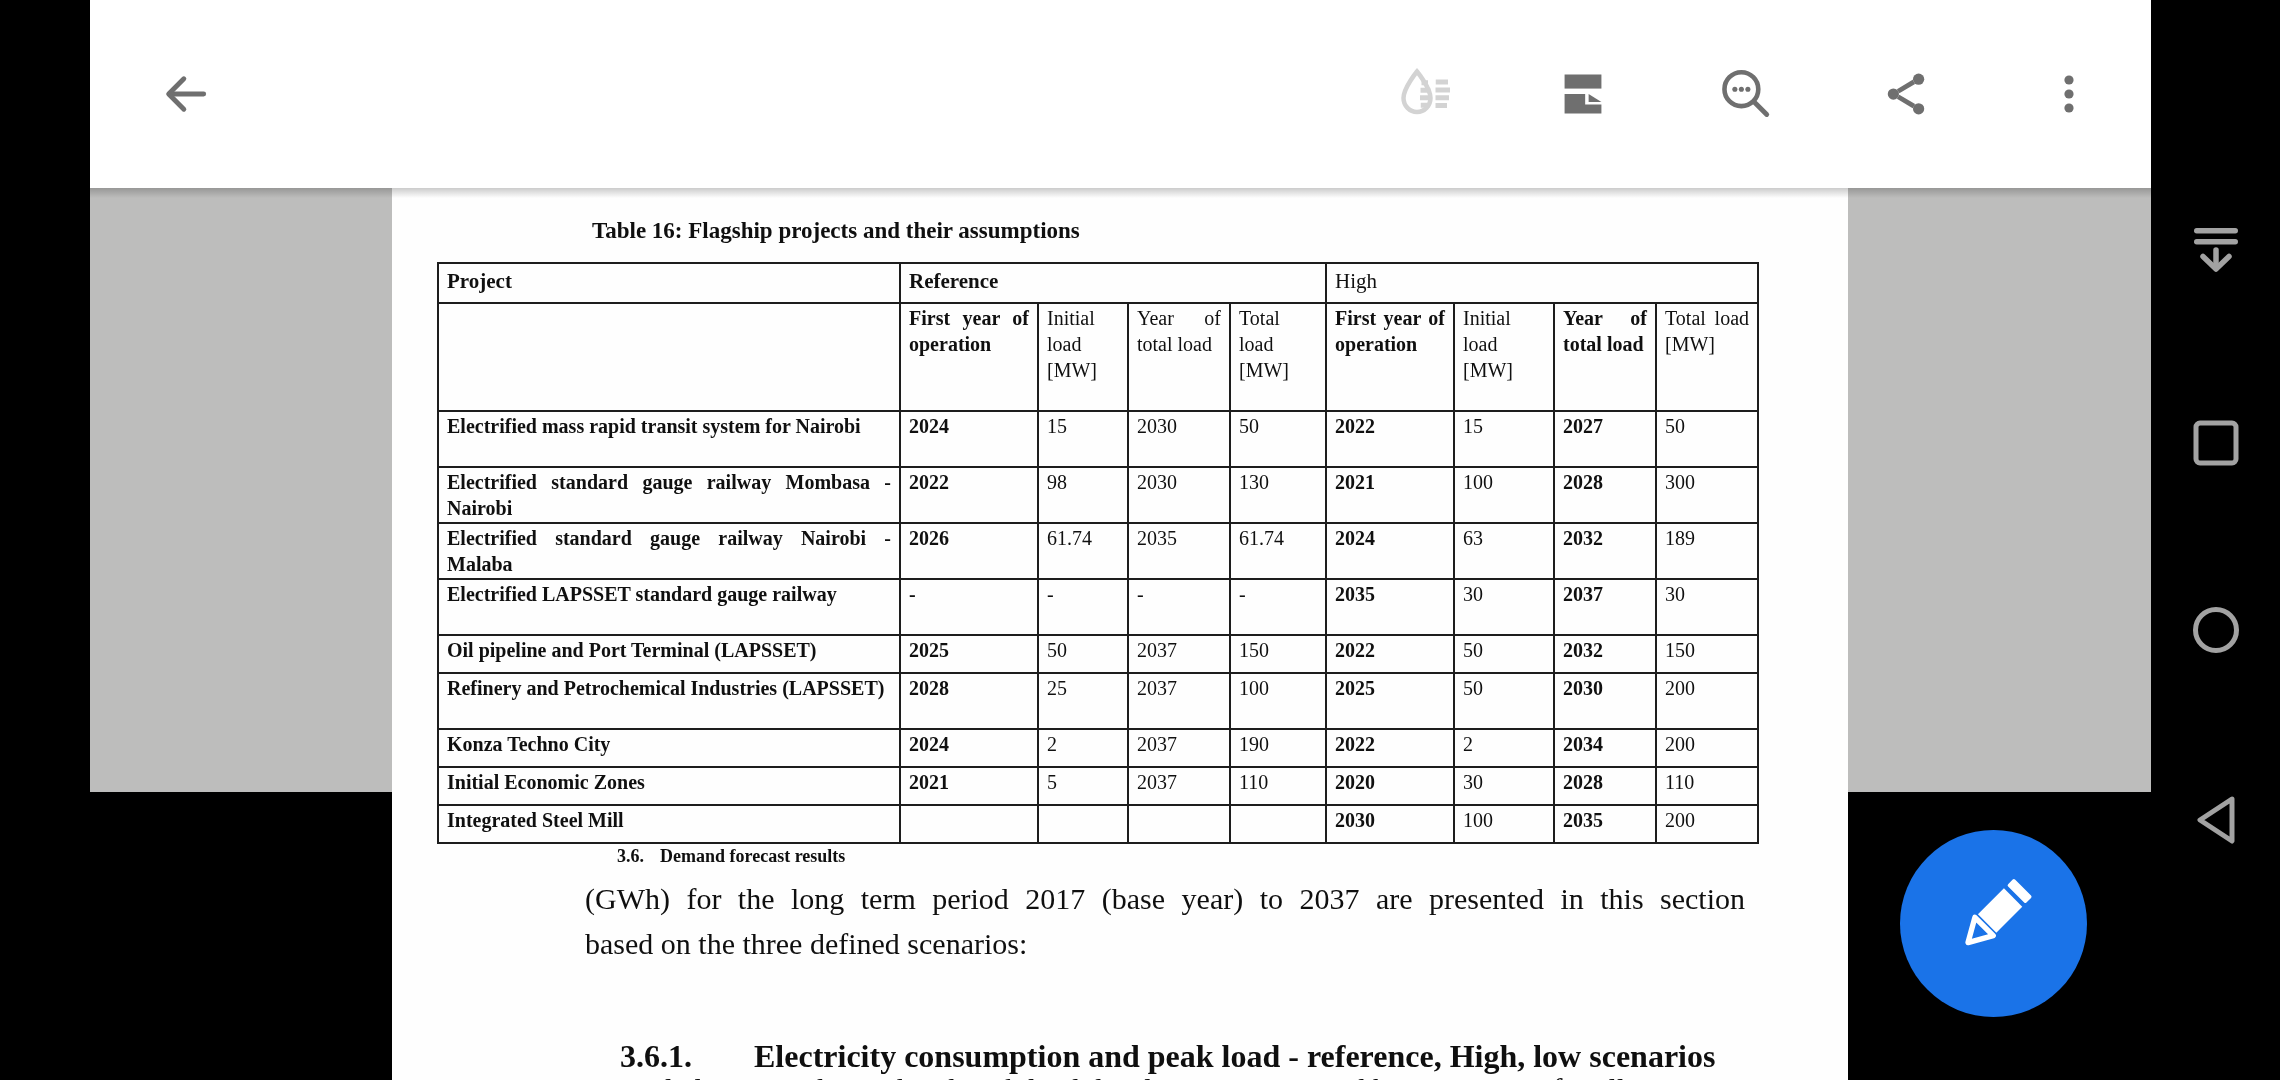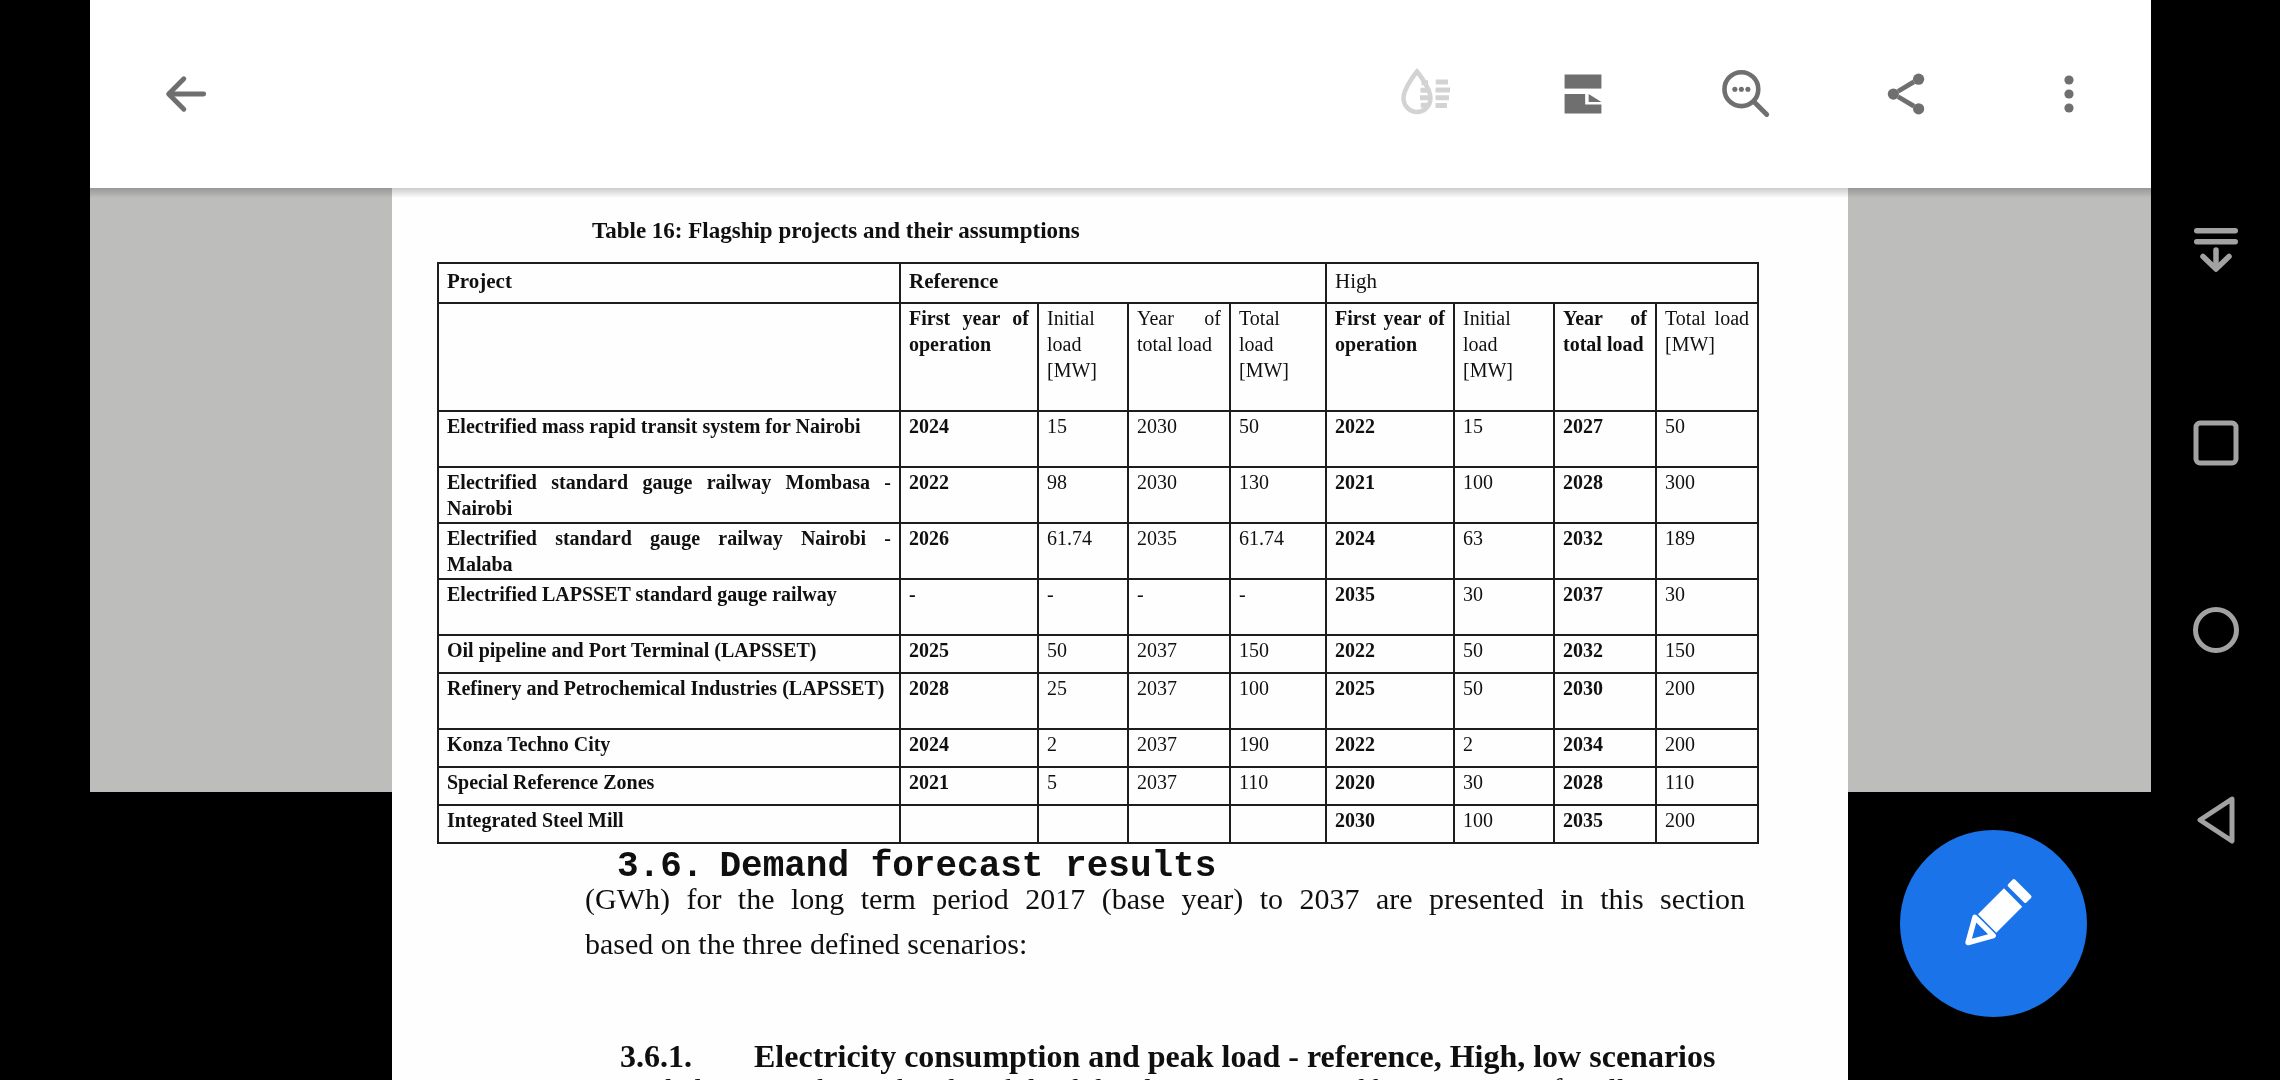--- a/index.html
+++ b/index.html
@@ -29,21 +29,21 @@
   .tbl td { border:2px solid #1d1d1d; padding:1px 8px 0 8px; vertical-align:top;
             line-height:26px; overflow:hidden; }
   .tbl tr.h1 { height:40px; } .tbl tr.h1 td { font-size:21px; line-height:32px; }
   .tbl tr.h2 { height:108px; } .tbl tr.h2 td { text-align:justify; }
   .tbl tr.two { height:56px; } .tbl tr.one { height:38px; }
   .tbl tbody td:first-child { text-align:justify; }
   .tbl tbody td:nth-child(1), .tbl tbody td:nth-child(2),
   .tbl tbody td:nth-child(6), .tbl tbody td:nth-child(8),
   .tbl tr.h2 td:nth-child(6), .tbl tr.h2 td:nth-child(8) { font-weight:bold; }
 
-  .h36  { position:absolute; left:225px; top:658px; font-size:36px; font-weight:bold;font-family:Liberation Mono, monospace; }
+  .h36  { position:absolute; left:225px; top:658px; font-size:18px; font-weight:bold; }
   .h36 .ttl { margin-left:16px; }
   .para { position:absolute; left:193px; top:684px; width:1160px; font-size:30px; line-height:45px; }
   .para { top:688px; }
   .line.fill { text-align:justify; text-align-last:justify; }
   .h361 { position:absolute; left:228px; top:850px; font-size:32px; font-weight:bold; }
   .h361 .ttl { margin-left:62px; }
   .partial { position:absolute; left:193px; top:884px; width:1160px; font-size:30px;
              text-align:justify; text-align-last:justify; }
 
   
@@ -249,21 +249,21 @@
             <td>2024</td>
             <td>2</td>
             <td>2037</td>
             <td>190</td>
             <td>2022</td>
             <td>2</td>
             <td>2034</td>
             <td>200</td>
           </tr>
           <tr class="one">
-            <td>Special Reference Zones</td>
+            <td>Initial Economic Zones</td>
             <td>2021</td>
             <td>5</td>
             <td>2037</td>
             <td>110</td>
             <td>2020</td>
             <td>30</td>
             <td>2028</td>
             <td>110</td>
           </tr>
           <tr class="one">

